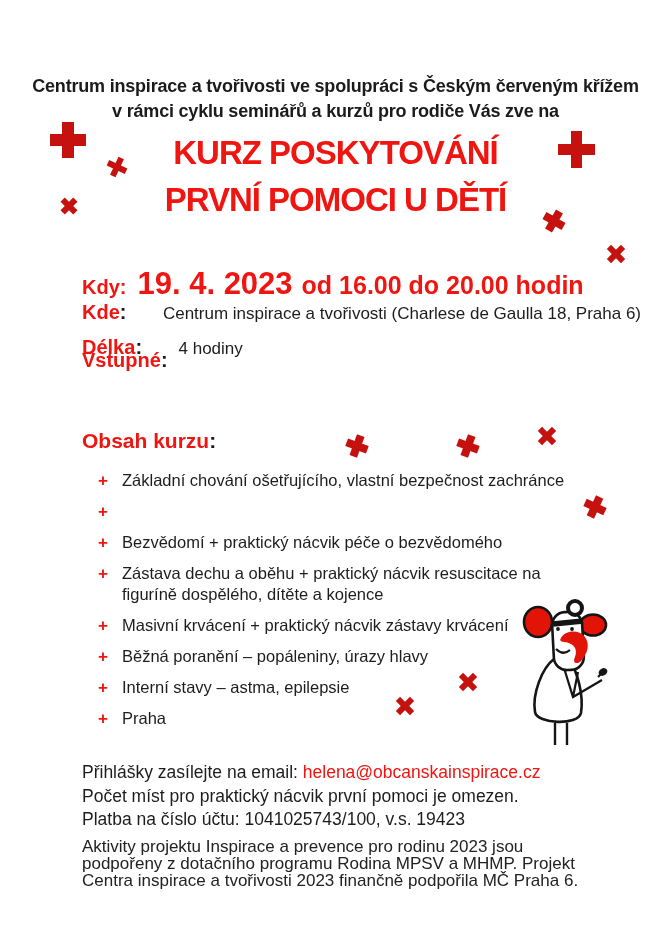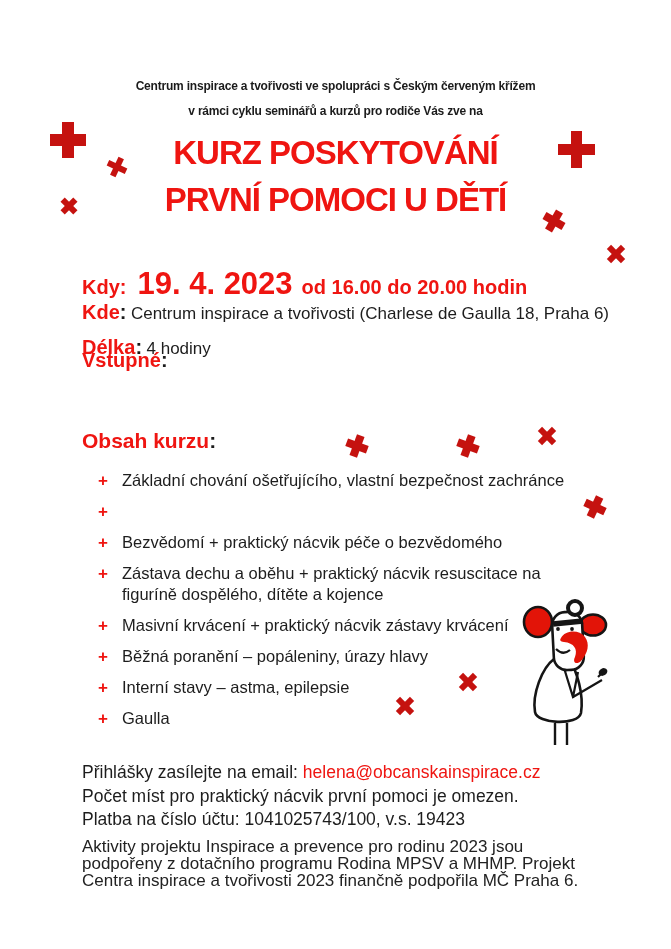--- a/index.html
+++ b/index.html
@@ -9,32 +9,32 @@
     --text-black:#1d1d1d;
   }
   html,body{margin:0;padding:0;background:#888;}
   .page{
     position:relative;width:671px;height:949px;background:#ffffff;
     margin:0 auto;font-family:"Liberation Sans",sans-serif;overflow:hidden;
     color:var(--text-black);
   }
   
   .header{position:absolute;top:74px;left:0;right:0;text-align:center;
-    font-weight:bold;font-size:12px;line-height:25px;letter-spacing:-0.2px;color:#1b1b1b;}
+    font-weight:bold;font-size:18px;line-height:25px;letter-spacing:-0.2px;color:#1b1b1b;}
   .title{position:absolute;top:129px;left:0;right:0;text-align:center;
     font-weight:bold;font-size:33px;line-height:47px;letter-spacing:-1px;color:var(--text-red);}
   
   .row{position:absolute;left:82px;white-space:nowrap;}
   .red-lbl{color:var(--text-red);font-weight:bold;font-size:20px;}
   .colon{color:#1b1b1b;font-weight:bold;font-size:20px;}
-  .val{font-size:17px;color:var(--text-black);}
+  .val{font-size:17px;color:var(--text-black);margin-left:32px;}
   .kdy{top:254px;color:var(--text-red);font-weight:bold;display:flex;align-items:baseline;}
   .kdy-label{font-size:20px;}
   .kdy-date{font-size:31px;margin:12px 9px 0 11px;text-align:right;}
-  .kdy-time{font-size:20px;}
+  .kdy-time{font-size:25px;}
   .kde{top:301px;}
   .delka{top:336px;}
   .vstupne{top:349px;display:flex;align-items:center;gap:24px;}
   .vstupne .val{line-height:23px;}
   .vstupne .lblbox{margin-right:7px;}
   
   .obsah{top:429px;}
   .obsah .red-lbl{font-size:21px;}
   .obsah .colon{font-size:21px;}
   .list{position:absolute;left:98px;top:470px;width:487px;margin:0;padding:0;list-style:none;}
@@ -129,21 +129,21 @@
     <li>
         <span class="plus">+</span>
         <span>Běžná poranění – popáleniny, úrazy hlavy</span>
       </li>
     <li>
         <span class="plus">+</span>
         <span>Interní stavy – astma, epilepsie</span>
       </li>
     <li>
         <span class="plus">+</span>
-        <span>Gaulla</span>
+        <span>Praha</span>
       </li>
   </ul>
 
   <svg class="mascot" width="92" height="152" viewBox="0 0 92 152" aria-hidden="true">
 
     <ellipse class="red-fill" cx="16" cy="26" rx="14" ry="15" stroke="#151515" stroke-width="2.6"></ellipse>
     <ellipse class="red-fill" cx="71" cy="29" rx="13" ry="10.5" stroke="#151515" stroke-width="2.6"></ellipse>
 
     <path class="ink" d="M32,63 C20,72 10,98 13,116 C15,128 56,130 59,117 C62,98 55,76 47,62 Z" fill="#ffffff" stroke-width="2.6"></path>
 

